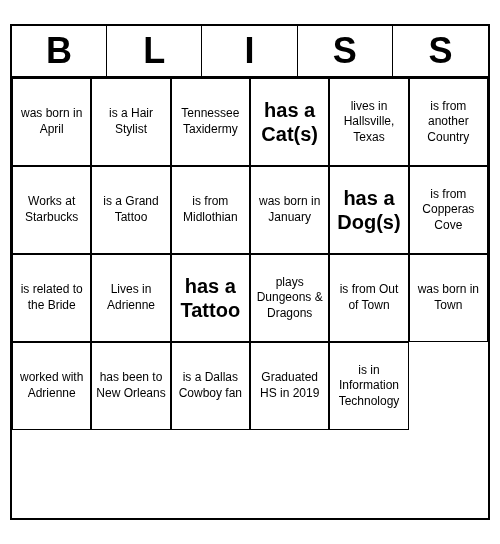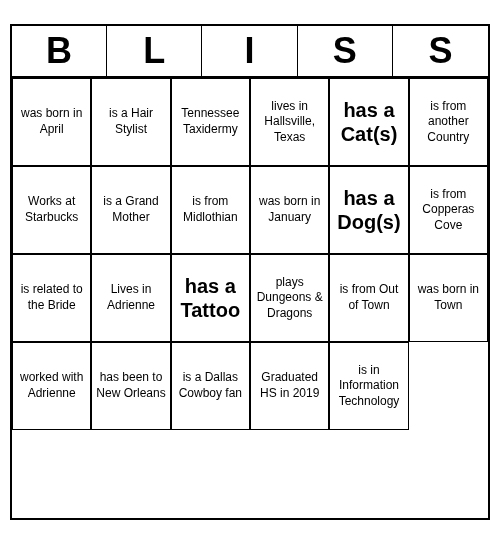--- a/index.html
+++ b/index.html
@@ -59,25 +59,25 @@
   <div class="header-cell">B</div>
       <div class="header-cell">L</div>
       <div class="header-cell">I</div>
       <div class="header-cell">S</div>
       <div class="header-cell">S</div>
     </div>
   <div class="bingo-grid">
   <div class="cell">was born in April</div>
       <div class="cell">is a Hair Stylist</div>
       <div class="cell">Tennessee Taxidermy</div>
+      <div class="cell large-text">has a Cat(s)</div>
       <div class="cell">lives in Hallsville, Texas</div>
-      <div class="cell large-text">has a Cat(s)</div>
       <div class="cell">is from another Country</div>
       <div class="cell">Works at Starbucks</div>
-      <div class="cell">is a Grand Mother</div>
+      <div class="cell">is a Grand Tattoo</div>
       <div class="cell">is from Midlothian</div>
       <div class="cell">was born in January</div>
       <div class="cell large-text">has a Dog(s)</div>
       <div class="cell">is from Copperas Cove</div>
       <div class="cell">is related to the Bride</div>
       <div class="cell">Lives in Adrienne</div>
       <div class="cell large-text">has a Tattoo</div>
       <div class="cell">plays Dungeons &amp; Dragons</div>
       <div class="cell">is from Out of Town</div>
       <div class="cell">was born in Town</div>

